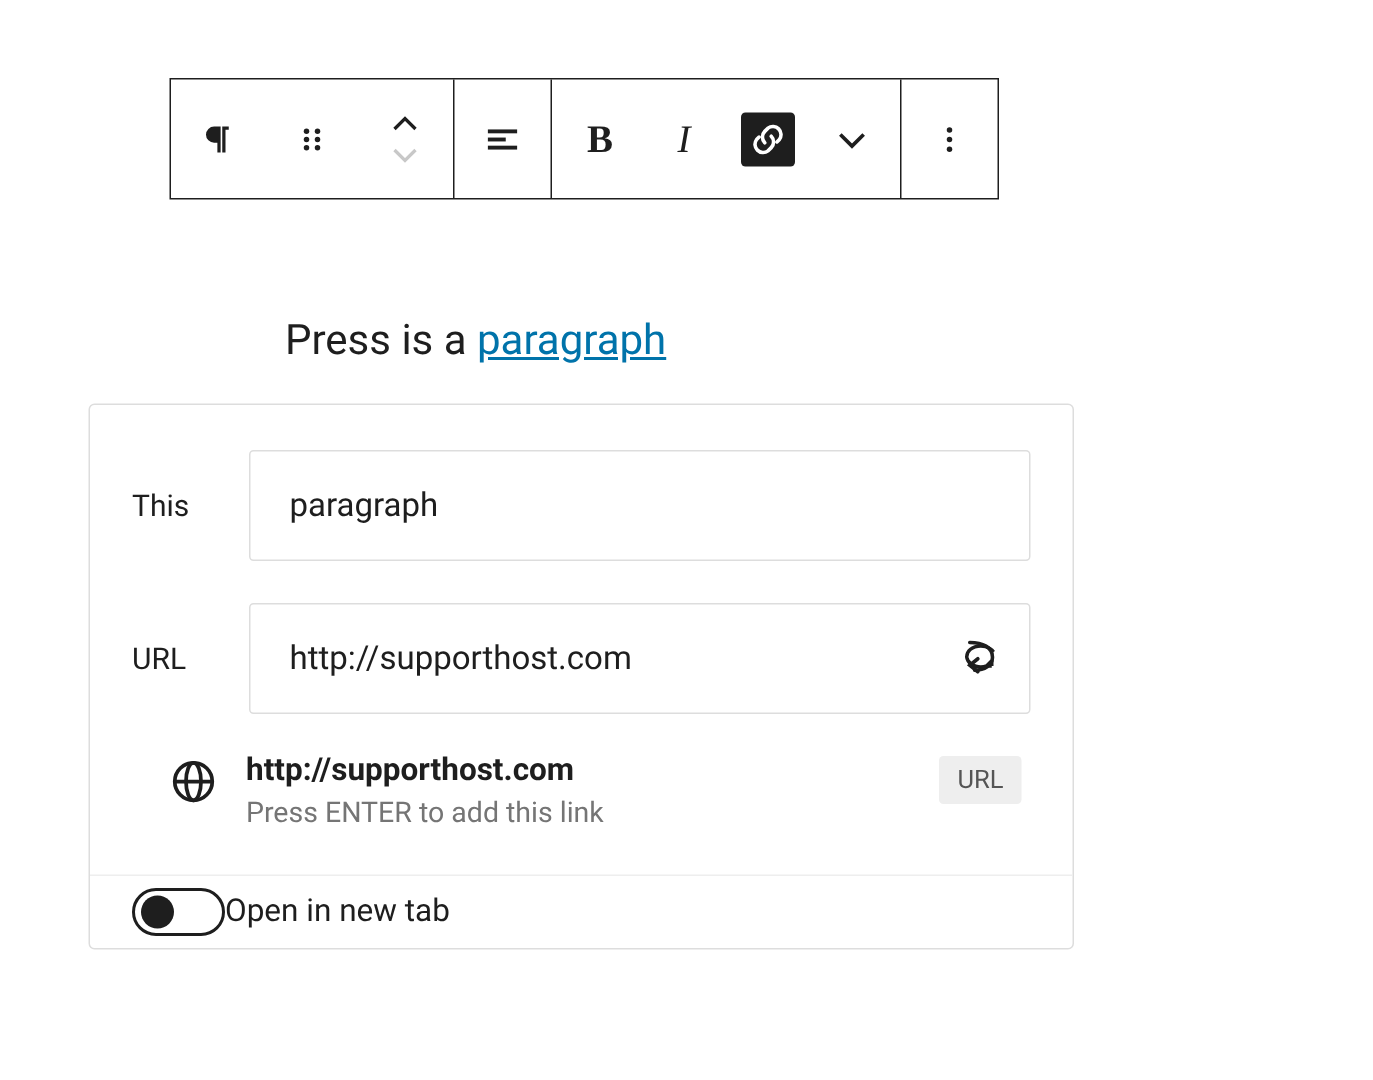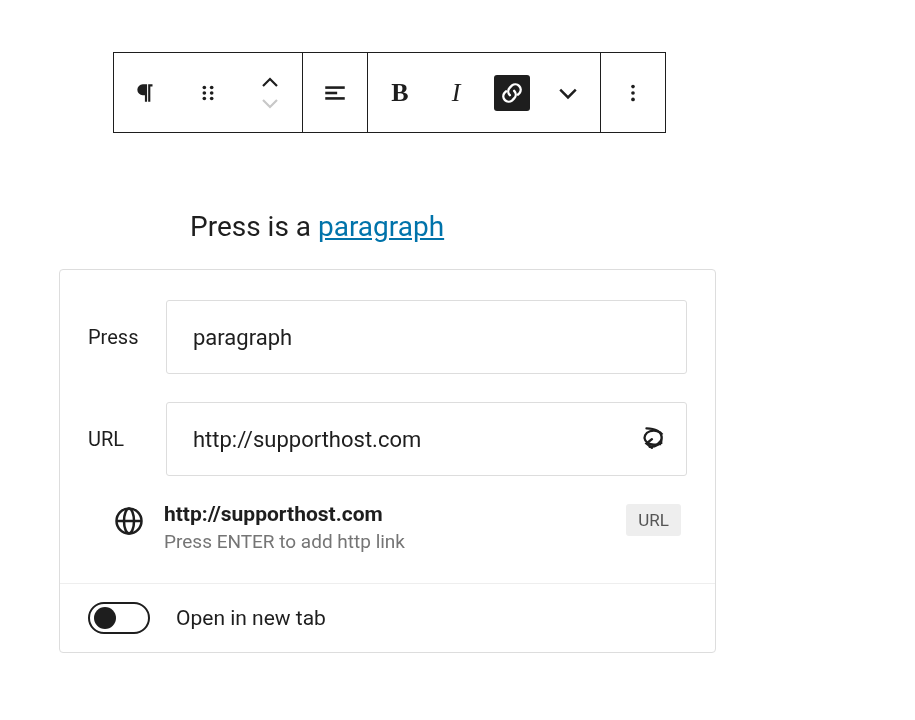--- a/index.html
+++ b/index.html
@@ -132,24 +132,23 @@
     background:#eee;
     color:#555;
     font-size:17px;
     padding:6px 12px;
     border-radius:3px;
     margin-right:6px;
     margin-top:2px;
   }
   .pop-footer {
     border-top:1px solid #eee;
-    padding: 18px 28px;
+    padding: 8px 28px;
     display:flex;
     align-items:center;
-    gap:26px;
   }
   .toggle {
     width:62px;
     height:32px;
     border:2px solid #1e1e1e;
     border-radius:16px;
     position:relative;
     cursor:pointer;
     background:#fff;
   }
@@ -235,21 +234,21 @@
   </div>
 </div>
 
 <div class="para">
   <span>Press is a </span><a href="#">paragraph</a>
 </div>
 
 <div class="popover">
   <div class="pop-body">
     <div class="field-row">
-      <div class="field-label">Press</div>
+      <div class="field-label">This</div>
       <div class="field-input-wrap">
         <input class="field-input" type="text" value="paragraph" style="">
       </div>
     </div>
     <div class="field-row" style="margin-bottom:20px;">
       <div class="field-label">URL</div>
       <div class="field-input-wrap">
         <input class="field-input" type="text" value="http://supporthost.com" style="">
         <div class="submit-icon">
           <svg width="28" height="28" viewBox="0 0 24 24">
@@ -266,21 +265,21 @@
     <div class="suggestion">
       <div class="globe">
         <svg width="30" height="30" viewBox="0 0 24 24" fill="none" stroke="#1e1e1e" stroke-width="2">
           <circle cx="12" cy="12" r="10"></circle>
           <ellipse cx="12" cy="12" rx="4" ry="10"></ellipse>
           <line x1="2" y1="12" x2="22" y2="12"></line>
         </svg>
       </div>
       <div class="sugg-text">
         <p class="sugg-title">http://supporthost.com</p>
-        <p class="sugg-sub">Press ENTER to add http link</p>
+        <p class="sugg-sub">Press ENTER to add this link</p>
       </div>
       <div class="url-badge">URL</div>
     </div>
   </div>
   <div class="pop-footer">
     <div class="toggle">
       <div class="knob"></div>
     </div>
     <div class="toggle-label">Open in new tab</div>
   </div>

